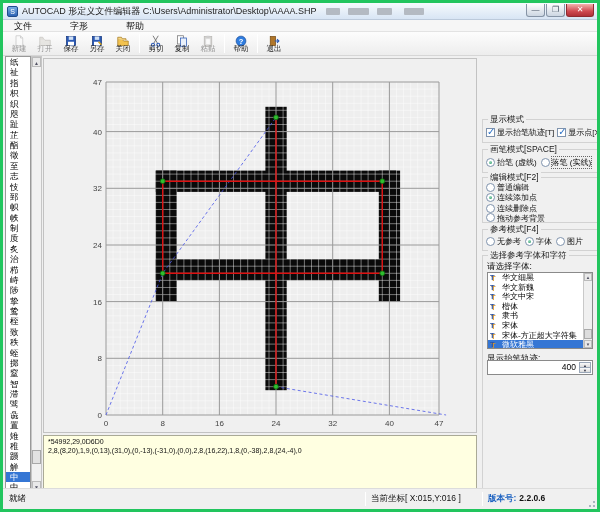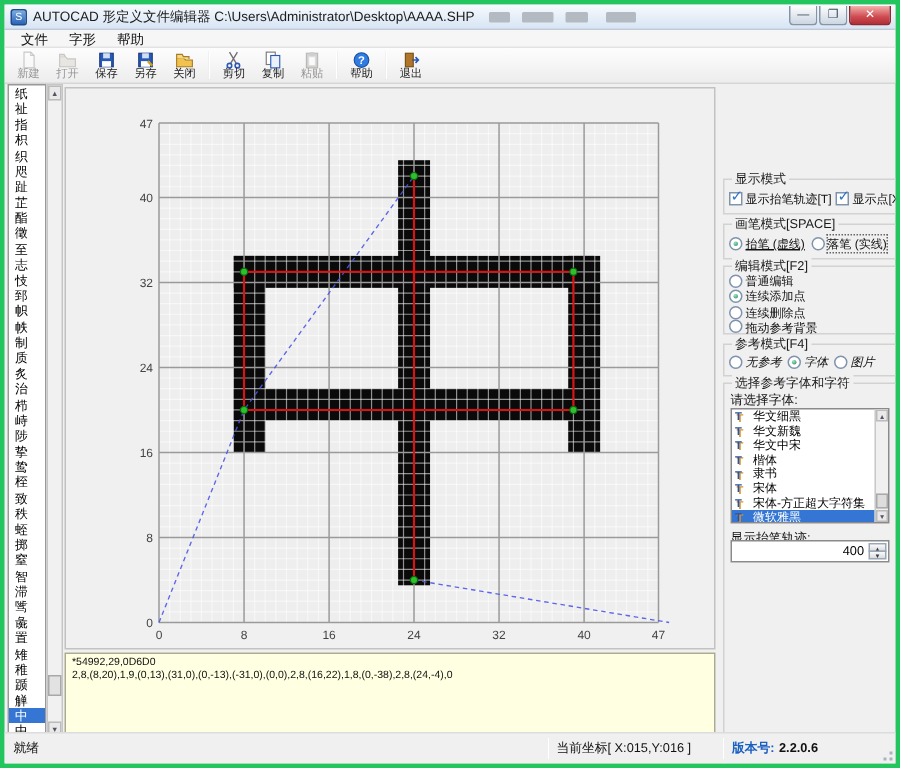--- a/index.html
+++ b/index.html
@@ -8,21 +8,21 @@
 
 .titlebar{position:absolute;top:0;left:0;right:0;height:17px;background:linear-gradient(#f6fafd,#d8e5f4);border-bottom:1px solid #bccadb;display:flex;align-items:center;padding:0 4px;}
 .app-icon{width:11px;height:11px;background:linear-gradient(#79ace4,#2d64b4);border:1px solid #1f4c8e;border-radius:2px;color:#fff;font-size:7px;line-height:10px;text-align:center;margin-right:4px;flex:none;}
 .title-text{font-size:9px;color:#1c1c1c;white-space:nowrap;}
 .blob{height:7px;background:#b4bac2;border-radius:1px;display:inline-block;}
 .winbtns{position:absolute;right:3px;top:1px;display:flex;}
 .wbtn{height:13px;border:1px solid #8694a6;border-top:none;border-radius:0 0 3px 3px;font-size:8px;line-height:11px;text-align:center;color:#3d4c5e;background:linear-gradient(#fdfdfd,#ccd6e2);margin-left:1px;}
 .wbtn.min,.wbtn.max{width:19px;}
 .wbtn.close{width:28px;background:linear-gradient(#f3b2ac,#cf4a51 60%,#b03038);color:#fff;border-color:#8e2a30;}
 
-.menubar{position:absolute;top:17px;left:0;right:0;height:12px;background:#f6f6f6;border-bottom:1px solid #e3e3e3;display:flex;padding-left:4px;}
+.menubar{position:absolute;top:17px;left:0;right:0;height:12px;background:#f6f6f6;border-bottom:1px solid #e3e3e3;display:flex;padding-left:4px;gap:24px;}
 .menu-item{font-size:9px;line-height:12px;padding:0 7px;color:#111;}
 
 .toolbar{position:absolute;top:29px;left:0;right:0;height:24px;background:linear-gradient(#fdfdfd,#ededed);border-bottom:1px solid #d6d6d6;display:flex;align-items:flex-start;padding:1px 0 0 3px;}
 .tbtn{width:26px;height:22px;display:flex;flex-direction:column;align-items:center;cursor:default;}
 .tbtn .ticon{width:14px;height:12px;}
 .tbtn .tlabel{font-size:7.5px;line-height:8px;color:#222;white-space:nowrap;}
 .tbtn.disabled{opacity:.45;filter:grayscale(.9);}
 .tsep{width:1px;height:19px;background:#c9c9c9;border-right:1px solid #fff;margin:1px 3px 0 3px;}
 
 .sidebar{position:absolute;left:2px;top:53px;width:26px;height:436px;background:#fff;border:1px solid #999;overflow:hidden;}
@@ -373,21 +373,21 @@
           <span style="display: flex; align-items: center; margin-right: 3px;">
             <span class="checkbox checked"></span>
             <span>显示点[X]</span>
           </span>
         </div>
     </div>
 
     <div class="group" style="top:91px;height:24px;">
       <div class="group-title">画笔模式[SPACE]</div>
       <div class="ctrl-row" id="pen-radios" style="padding:7px 0 0 3px;">
-          <span style="display: flex; align-items: center; margin-right: 4px; text-decoration: underline;">
+          <span style="display: flex; align-items: center; margin-right: 4px;">
             <span class="radio selected"></span>
             <span class="rlabel">抬笔 (虚线)</span>
           </span>
           <span style="display: flex; align-items: center; margin-right: 4px;">
             <span class="radio"></span>
             <span class="rlabel focused">落笔 (实线)</span>
           </span>
         </div>
     </div>
 
@@ -416,21 +416,21 @@
             <span style="display: flex; margin-right: 4px;">
               <span class="radio"></span>
               <span class="rlabel">拖动参考背景</span>
             </span>
           </div>
         </div>
     </div>
 
     <div class="group" style="top:171px;height:22px;">
       <div class="group-title">参考模式[F4]</div>
-      <div class="ctrl-row" id="ref-radios" style="padding:6px 0 0 3px;font-style:italic;">
+      <div class="ctrl-row" id="ref-radios" style="padding:6px 0 0 3px;">
           <span style="display: flex; align-items: center; margin-right: 4px;">
             <span class="radio"></span>
             <span class="rlabel">无参考</span>
           </span>
           <span style="display: flex; align-items: center; margin-right: 4px;">
             <span class="radio selected"></span>
             <span class="rlabel">字体</span>
           </span>
           <span style="display: flex; align-items: center; margin-right: 4px;">
             <span class="radio"></span>

